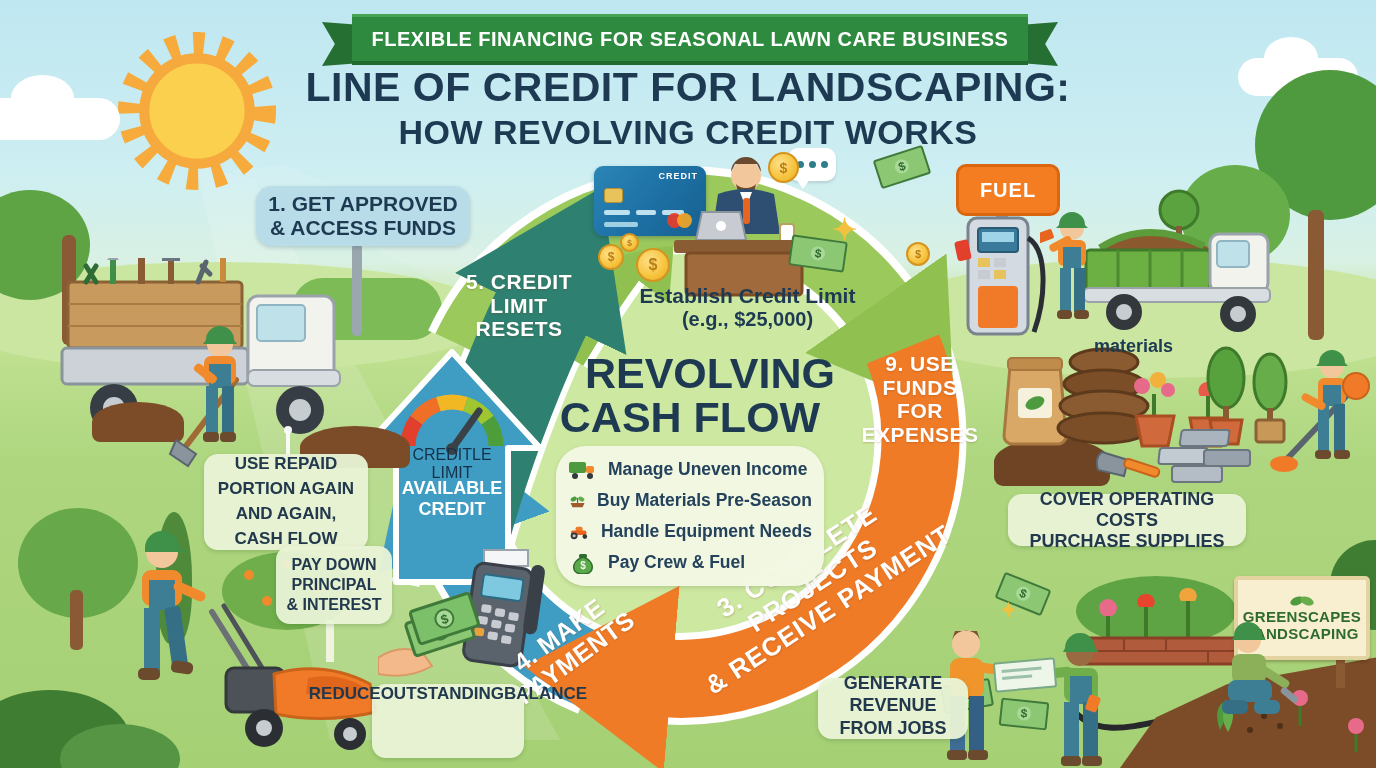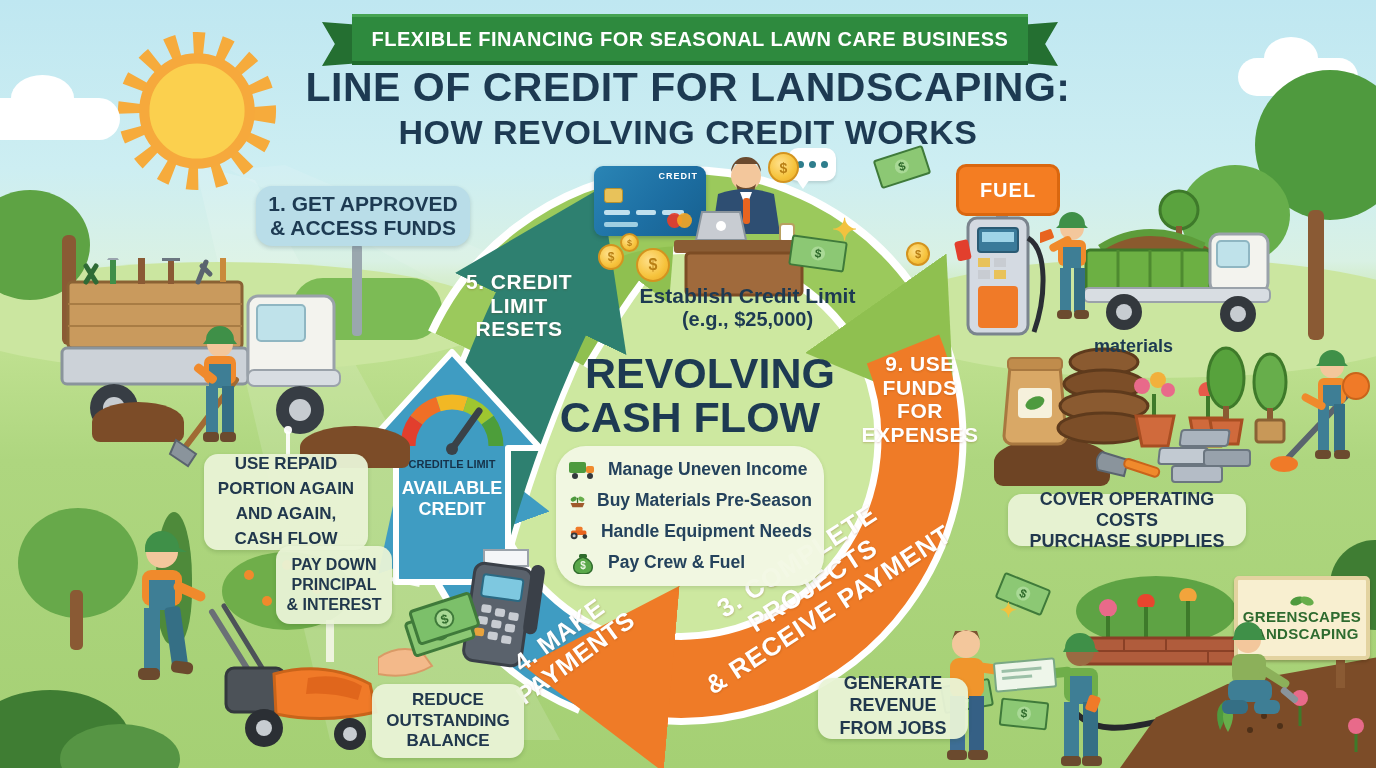--- a/index.html
+++ b/index.html
@@ -329,21 +329,21 @@
   </div>
   <div class="abs rotlab" style="left:648px;top:542px;width:330px;z-index:40;font-size:26px;transform:rotate(-33deg);letter-spacing:1px;">
     <div>3. COMPLETE PROJECTS</div>
     <div>&amp; RECEIVE PAYMENT</div>
   </div>
   <div class="abs rotlab" style="left:472px;top:618px;width:190px;z-index:40;font-size:25px;transform:rotate(-36deg);">
     <div>4. MAKE</div>
     <div>PAYMENTS</div>
   </div>
 
-  <div class="abs center" style="left:392px;top:458px;width:120px;font-size:11px;font-weight:700;color:#16324a;z-index:40">CREDITLE LIMIT</div>
+  <div class="abs center" style="left:392px;top:446px;width:120px;font-size:16px;font-weight:400;color:#16324a;z-index:40">CREDITLE LIMIT</div>
   <div class="abs center" style="left:394px;top:478px;width:116px;z-index:40;color:#fff;font-weight:800;font-size:18px;line-height:1.15;">
     <div>AVAILABLE</div>
     <div>CREDIT</div>
   </div>
 
   <div class="abs center navy" style="left:545px;top:352px;width:290px;z-index:40;font-weight:800;line-height:1.02;">
     <div style="font-size:43px;text-align:right;">REVOLVING</div>
     <div style="font-size:43px;">CASH FLOW</div>
   </div>
   <div class="abs" style="left:556px;top:446px;width:268px;height:140px;background:rgba(243,248,228,.96);border-radius:30px;padding:8px 12px;box-sizing:border-box;z-index:40;box-shadow:0 2px 4px rgba(40,70,30,.15)">
@@ -424,21 +424,21 @@
     <g transform="rotate(-18 60 40)">
       <rect x="30" y="26" width="62 " height="34" rx="3" fill="#8cc874" stroke="#3f7a3a" stroke-width="3"></rect>
       <circle cx="61" cy="43" r="9" fill="#a9d996" stroke="#3f7a3a" stroke-width="2"></circle>
       <text x="61" y="48" text-anchor="middle" font-size="13" font-weight="bold" fill="#2f6b2c">$</text>
       <rect x="38" y="16" width="62" height="34" rx="3" fill="#7cc06a" stroke="#3f7a3a" stroke-width="3"></rect>
       <circle cx="69" cy="33" r="9" fill="#a9d996" stroke="#3f7a3a" stroke-width="2"></circle>
       <text x="69" y="38" text-anchor="middle" font-size="13" font-weight="bold" fill="#2f6b2c">$</text>
     </g>
   </svg>
 
-  <div class="abs callout" style="left:372px;top:684px;width:152px;height:74px;display:flex;flex-direction:column;justify-content:center;font-size:17px;line-height:1.22;z-index:40">
+  <div class="abs callout" style="left:372px;top:684px;width:152px;height:74px;display:flex;flex-direction:row;justify-content:center;font-size:17px;line-height:1.22;z-index:40">
     <span>REDUCE</span>
     <span>OUTSTANDING</span>
     <span>BALANCE</span>
   </div>
 
   <div class="abs treeball" style="left:18px;top:508px;width:120px;height:110px;background:#67a94a;z-index:18"></div>
   <div class="abs" style="left:70px;top:590px;width:13px;height:60px;background:#8a5a34;border-radius:5px;z-index:18"></div>
   <div class="abs" style="left:156px;top:512px;width:36px;height:132px;background:#4e8a3a;border-radius:50% 50% 40% 40%;z-index:18"></div>
   <div class="abs treeball" style="left:222px;top:552px;width:130px;height:78px;background:#6fae4a;z-index:18"></div>
   <span class="abs" style="left:244px;top:570px;width:10px;height:10px;border-radius:50%;background:#f08a2c;z-index:19"></span>

